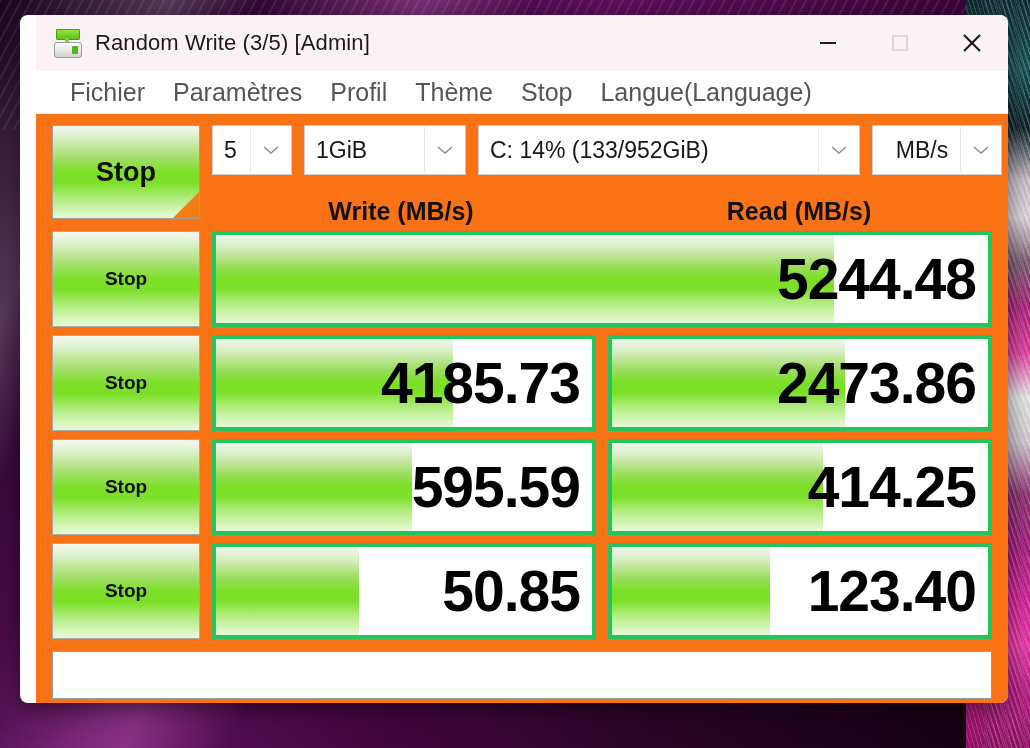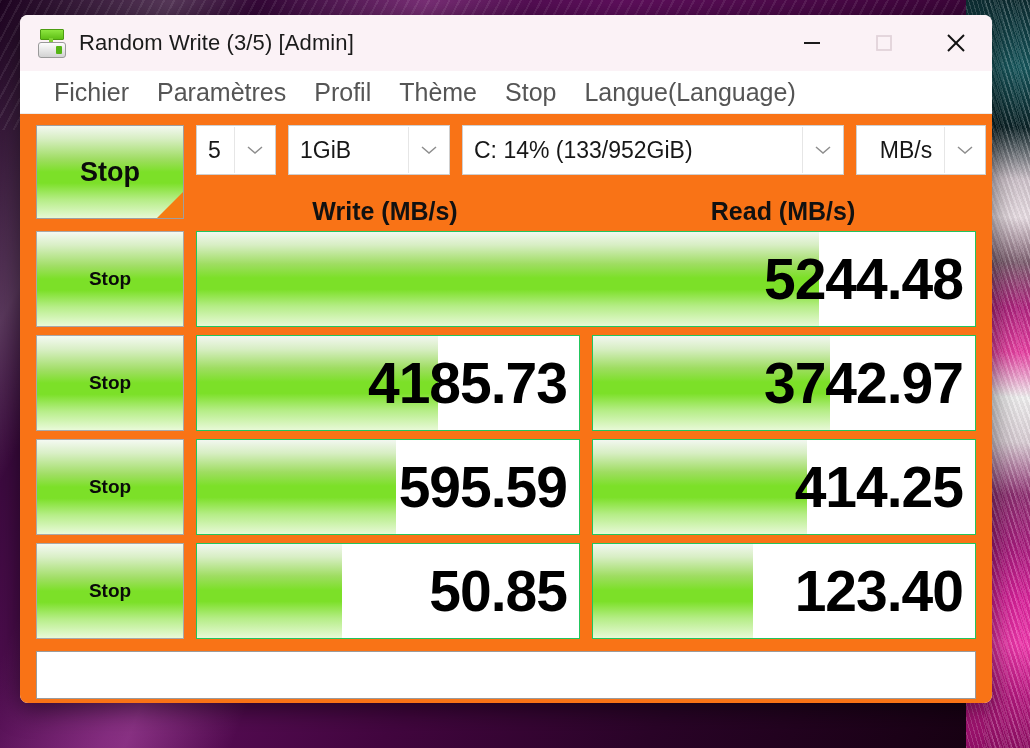--- a/index.html
+++ b/index.html
@@ -57,20 +57,21 @@
   #window {
     position: absolute;
     left: 20px; top: 15px;
     width: 972px; height: 688px;
     background: #ffffff;
     border-radius: 8px;
     box-shadow: 0 6px 26px rgba(0,0,0,0.55);
     overflow: hidden;
     display: flex;
     flex-direction: column;
+    padding-left: 16px;
   }
   #titlebar {
     height: 56px;
     background: #fbf2f6;
     display: flex;
     align-items: center;
     flex: 0 0 auto;
     position: relative;
   }
   #appicon {
@@ -247,21 +248,21 @@
       #e9fad9 100%);
     display: flex; align-items: center; justify-content: center;
     flex: 0 0 auto;
   }
   .rowbtn span {
     font-size: 19px; font-weight: bold; color: #0a0a0a;
   }
   .meter {
     flex: 1 1 0;
     margin-left: 12px;
-    border: 1px solid #22c55e;
+    border: 4px solid #22c55e;
     background: #ffffff;
     position: relative;
     overflow: hidden;
   }
   .meter .fill {
     position: absolute;
     left: 0; top: 0; bottom: 0;
     background: linear-gradient(to bottom,
       #f2f7f0 0%,
       #d7eec3 14%,
@@ -405,21 +406,21 @@
         <div class="row">
           <div class="rowbtn">
             <span>Stop</span>
           </div>
           <div class="meter">
             <div class="fill" style="width: 63%;"></div>
             <div class="val">4185.73</div>
           </div>
           <div class="meter">
             <div class="fill" style="width: 62%;"></div>
-            <div class="val">3742.97</div>
+            <div class="val">2473.86</div>
           </div>
         </div>
 
         <div class="row">
           <div class="rowbtn">
             <span>Stop</span>
           </div>
           <div class="meter">
             <div class="fill" style="width: 52%;"></div>
             <div class="val">595.59</div>

